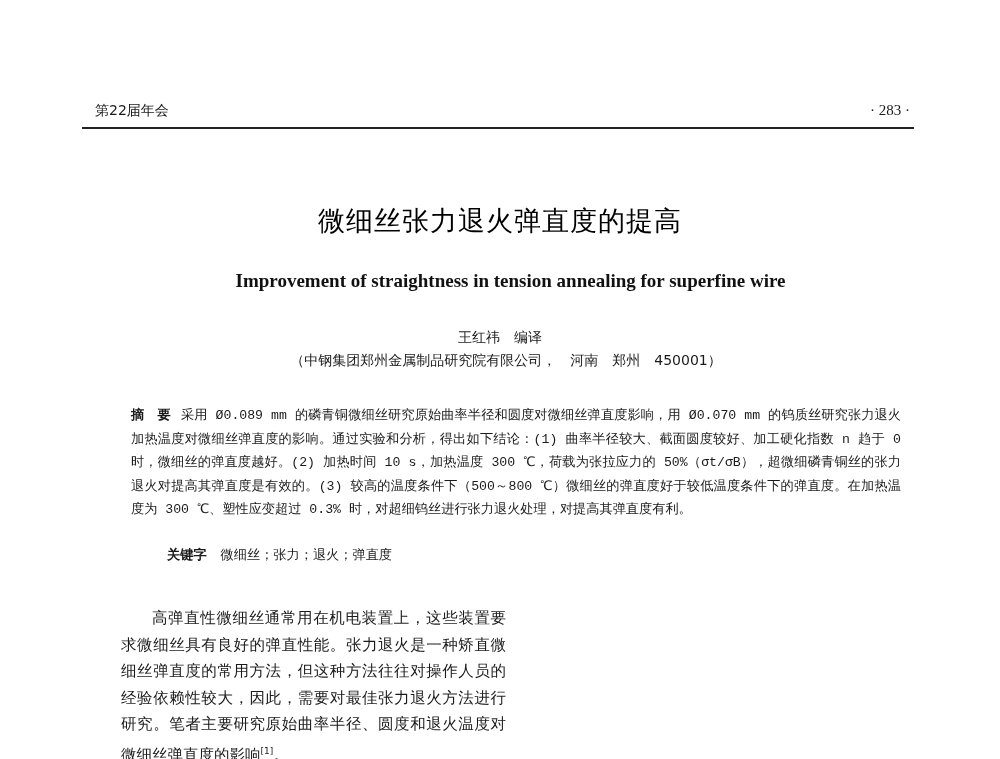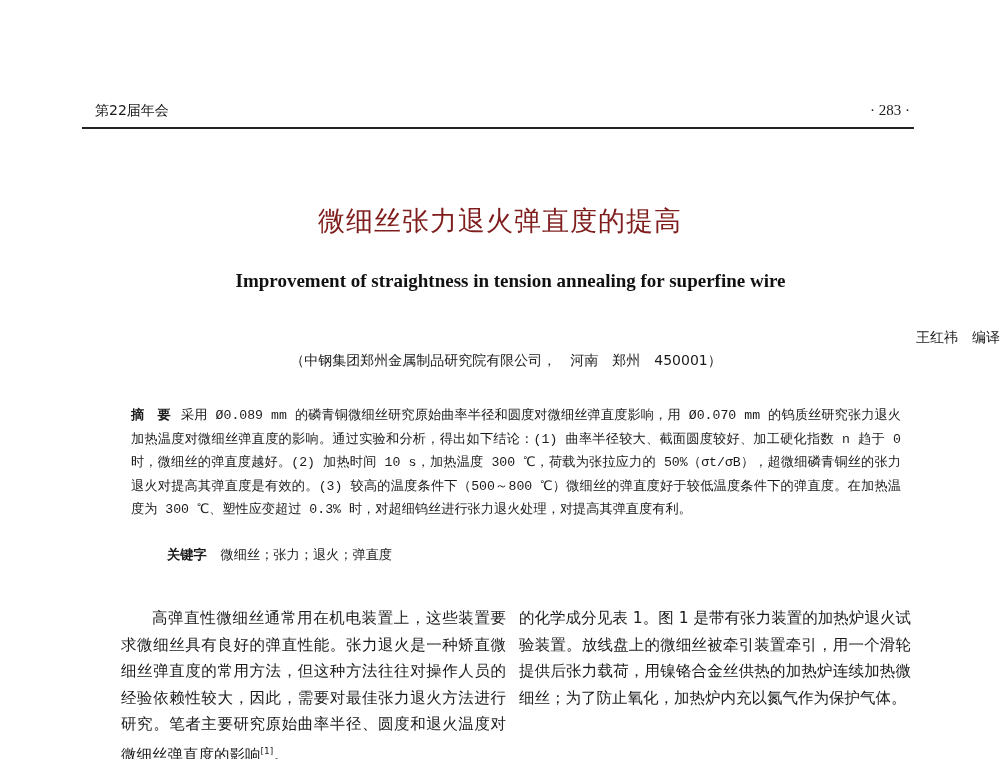--- a/index.html
+++ b/index.html
@@ -7,23 +7,23 @@
     width: 1000px; height: 759px; overflow: hidden;
     background: #ffffff; color: #1a1a1a;
     font-family: "DejaVu Serif", "Liberation Serif", serif;
     position: relative;
   }
   .header { position: absolute; left: 82px; top: 100px; width: 834px; height: 24px; font-size: 14px; font-family: "DejaVu Sans", sans-serif; }
   .header .l { position: absolute; left: 0; top: 2px; margin-left: 13px; }
   .header .c { position: absolute; left: 0; right: 0; text-align: center; top: 2px; }
   .header .r { position: absolute; right: 6px; top: 2px; font-family: "Liberation Serif", serif; font-size: 15px; }
   .rule { position: absolute; left: 82px; top: 127px; width: 832px; height: 2px; background: #222; }
-  .title { position: absolute; left: 0; right: 0; top: 203px; text-align: center; font-size: 27px; font-family: "DejaVu Sans", sans-serif; letter-spacing: 1px; color: #7f1d1d; }
+  .title { position: absolute; left: 0; right: 0; top: 203px; text-align: center; font-size: 27px; font-family: "DejaVu Sans", sans-serif; letter-spacing: 1px; color: #000000; }
   .entitle { position: absolute; left: 0; right: 0; top: 270px; text-align: center; font-size: 19px; font-weight: bold; font-family: "Liberation Serif", serif; color: #111; margin-left: 21px; }
-  .author { position: absolute; left: 0; right: 0; top: 329px; text-align: right; font-size: 14px; font-family: "DejaVu Serif", serif; }
+  .author { position: absolute; left: 0; right: 0; top: 329px; text-align: center; font-size: 14px; font-family: "DejaVu Serif", serif; }
   .affil { position: absolute; left: 0; right: 0; top: 352px; text-align: center; font-size: 14px; font-family: "DejaVu Sans", sans-serif; padding-left: 12px; }
   .abstract { position: absolute; left: 131px; top: 404px; width: 770px; font-size: 13.2px; line-height: 23.5px; font-family: Liberation Mono, monospace; text-align: justify; }
   .abstract .lbl { font-weight: bold; margin-right: 10px; }
   .kw { position: absolute; left: 131px; top: 546px; font-size: 13.2px; font-family: "DejaVu Sans", sans-serif; }
   .kw .lbl { font-weight: bold; margin-right: 14px; margin-left: 36px; }
   .col { position: absolute; top: 605px; width: 385px; font-size: 15.5px; line-height: 26.5px; font-family: "DejaVu Sans", sans-serif; text-align: justify; }
   .col.left { left: 121px; }
   .col.right { left: 519px; width: 392px; }
   .col p { margin: 0; text-indent: 2em; }
   .col p.cont { text-indent: 0; }
@@ -49,14 +49,13 @@
 
 <div class="kw">
   <span class="lbl">关键字</span><span>微细丝；张力；退火；弹直度</span>
 </div>
 
 <div class="col left">
   <p><span>高弹直性微细丝通常用在机电装置上，这些装置要求微细丝具有良好的弹直性能。张力退火是一种矫直微细丝弹直度的常用方法，但这种方法往往对操作人员的经验依赖性较大，因此，需要对最佳张力退火方法进行研究。笔者主要研究原始曲率半径、圆度和退火温度对微细丝弹直度的影响</span><sup>[1]</sup><span>。</span></p>
 </div>
 
 <div class="col right">
-  <p class="cont">的化学成分见表 1。图 1 是带有张力装置的加热炉退火试验装置。放线盘上的微细丝被牵引装置牵引，用一个滑轮提供后张力载荷，用镍铬合金丝供热的加热炉连续加热微细丝；为了防止氧化，加热炉内充以氮气作为保护气体。</p>
 </div>
 
 </body></html>

